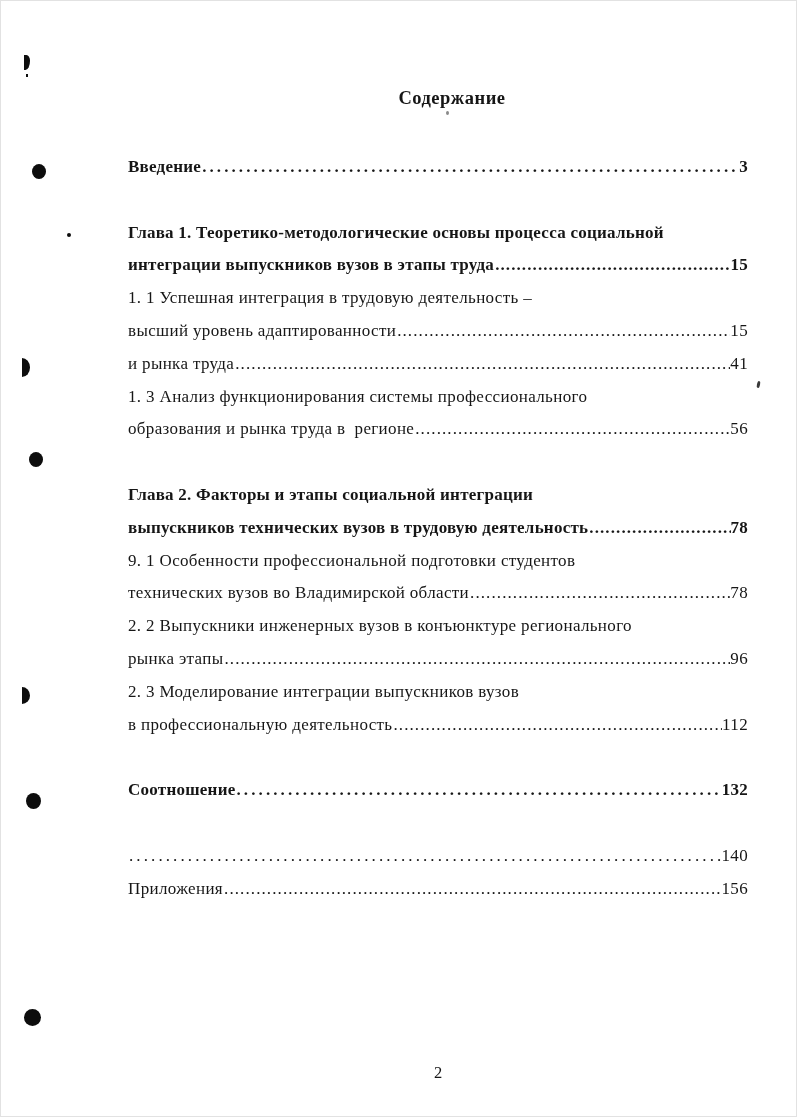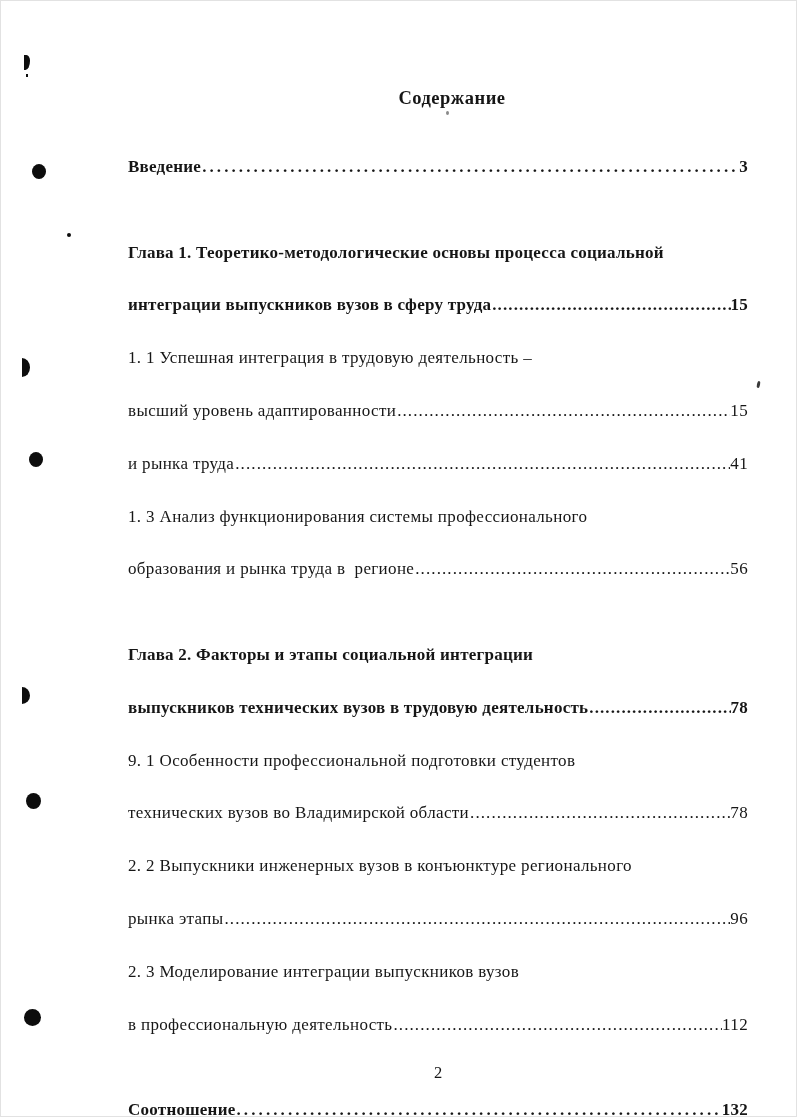--- a/index.html
+++ b/index.html
@@ -42,21 +42,20 @@
     letter-spacing: 0.5px;
     margin-bottom: 36px;
   }
 
   .row {
     display: flex;
     align-items: flex-end;
     height: 32.8px;
     line-height: 32.8px;
     white-space: nowrap;
-    margin-top: 20px;
   }
   .row.bold {
     font-weight: 700;
     letter-spacing: 0.25px;
   }
   .row .label {
     flex: 0 0 auto;
   }
   .row .dots {
     flex: 1 1 auto;
@@ -119,21 +118,21 @@
         <div class="row bold">
           <span class="label">Введение</span>
           <span class="dots spaced">............................................................................................................................................................................................................................................................................................................</span>
           <span class="pg">3</span>
         </div>
         <div class="spacer-row"></div>
         <div class="row bold">
           <span class="label">Глава 1. Теоретико-методологические основы процесса социальной</span>
         </div>
         <div class="row bold">
-          <span class="label">интеграции выпускников вузов в сферу труда</span>
+          <span class="label">интеграции выпускников вузов в этапы труда</span>
           <span class="dots tight">............................................................................................................................................................................................................................................................................................................</span>
           <span class="pg">15</span>
         </div>
         <div class="row">
           <span class="label">1. 1 Успешная интеграция в трудовую деятельность –</span>
         </div>
         <div class="row">
           <span class="label">высший уровень адаптированности</span>
           <span class="dots tight">............................................................................................................................................................................................................................................................................................................</span>
           <span class="pg">15</span>

